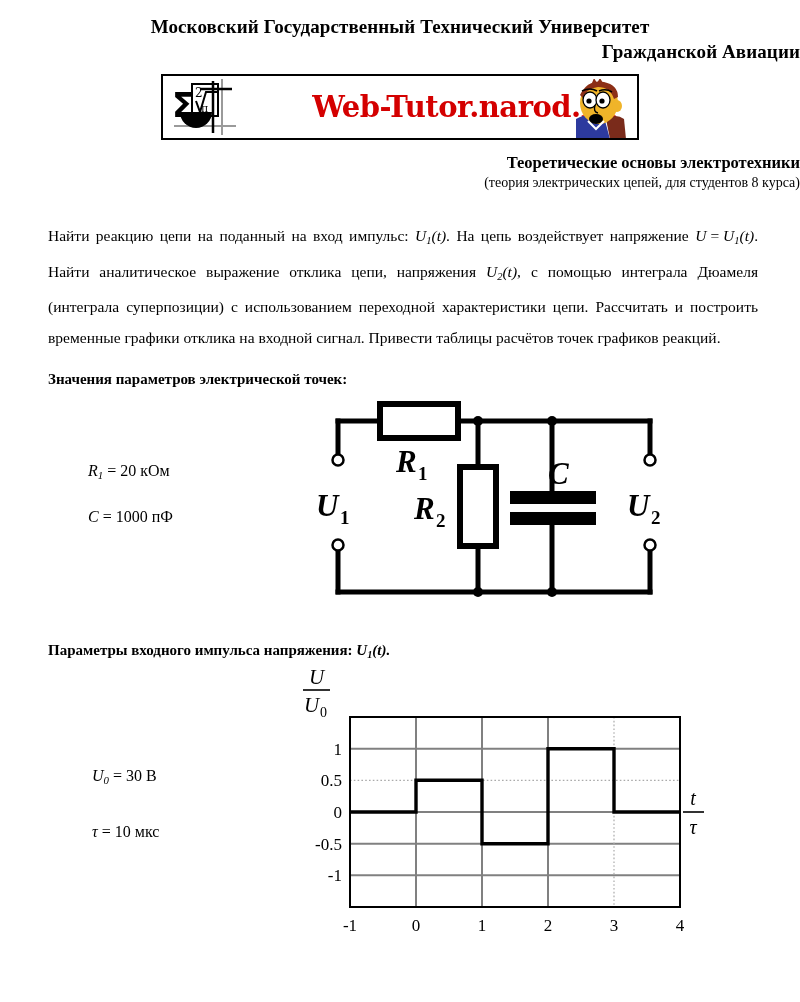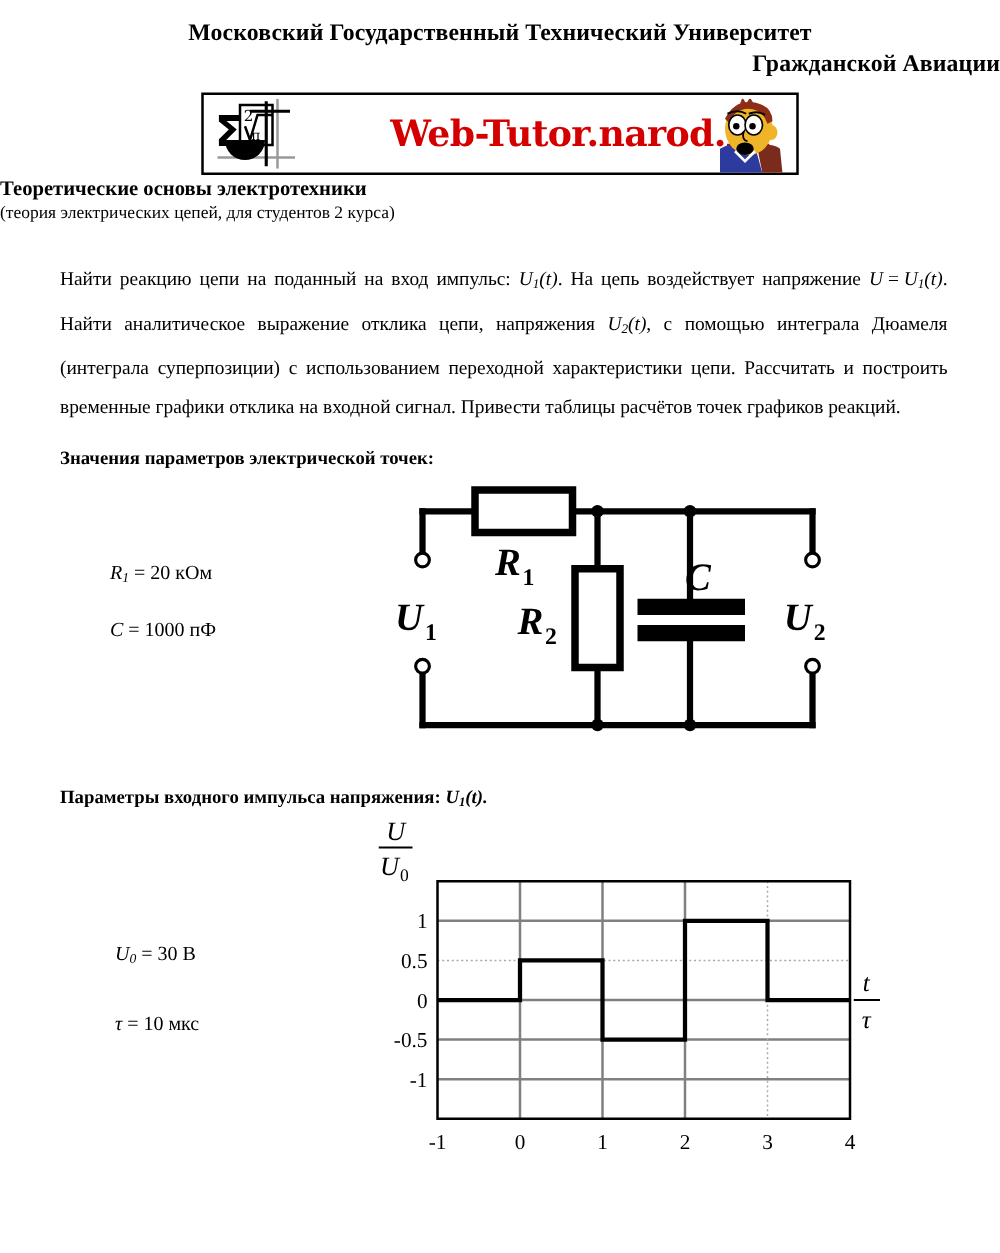--- a/index.html
+++ b/index.html
@@ -54,21 +54,22 @@
     font-size: 29px;
     font-family: "DejaVu Serif", "Liberation Serif", serif;
     letter-spacing: -0.5px;
     padding-right: 18px;
     white-space: nowrap;
   }
   .banner-toon { position:absolute; right: 2px; top: 0px; width: 62px; height: 60px; }
 
   
   .subject {
-    text-align: left;
+    text-align: right;
+    margin-top: 12px;
   }
   .subject .main {
     font-weight: bold;
     font-size: 16.5px;
     display:block;
     line-height: 21px;
   }
   .subject .sub {
     font-size: 14px;
     display:block;
@@ -181,21 +182,21 @@
 
           <path d="M18 42 L26 50 L34 42" fill="none" stroke="#ffffff" stroke-width="2"></path>
         </svg>
       </div>
 
     </div>
   </div>
 
   <div class="subject">
     <span class="main">Теоретические основы электротехники</span>
-    <span class="sub">(теория электрических цепей, для студентов 2 курса)</span>
+    <span class="sub">(теория электрических цепей, для студентов 8 курса)</span>
   </div>
 
   <div class="para">
     <span>Найти реакцию цепи на поданный на вход импульс:</span>
     <span class="mi nowrap"><i>U</i><sub>1</sub>(<i>t</i>)</span><span>. На цепь воздействует напряжение</span>
     <span class="mi nowrap"><i>U</i> = <i>U</i><sub>1</sub>(<i>t</i>)</span><span>.   Найти аналитическое выражение отклика цепи, напряжения</span>
     <span class="mi nowrap"><i>U</i><sub>2</sub>(<i>t</i>)</span><span>, с помощью интеграла Дюамеля (интеграла суперпозиции) с использованием переходной характеристики цепи. Рассчитать и построить временные графики отклика на входной сигнал. Привести таблицы расчётов точек графиков реакций.</span>
   </div>
 
   <div class="section-head">Значения параметров электрической точек:</div>

